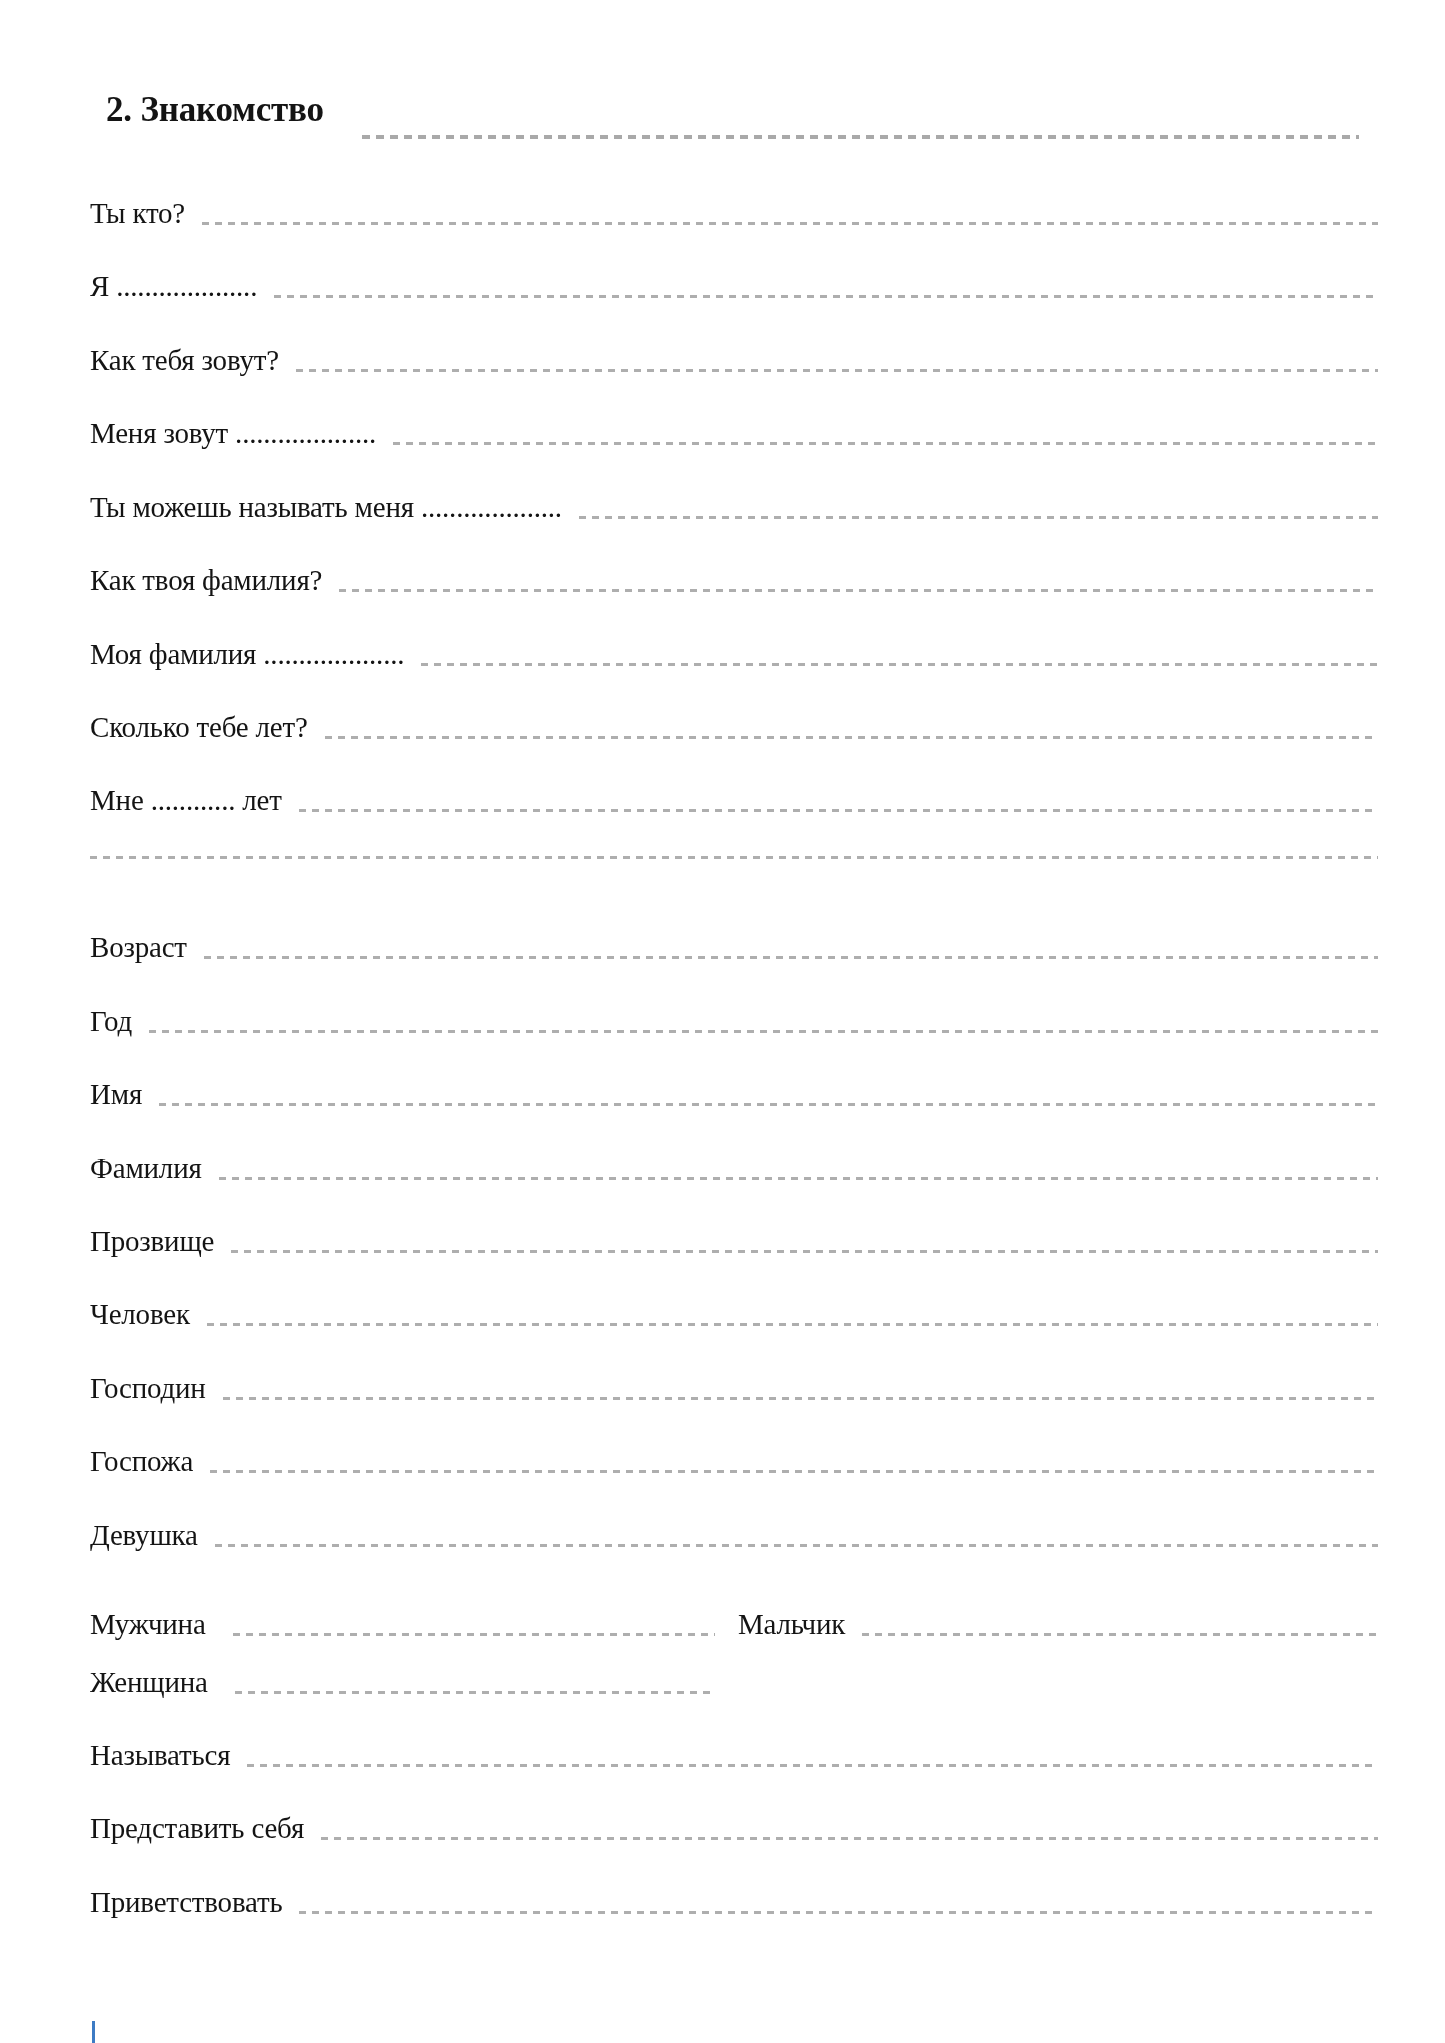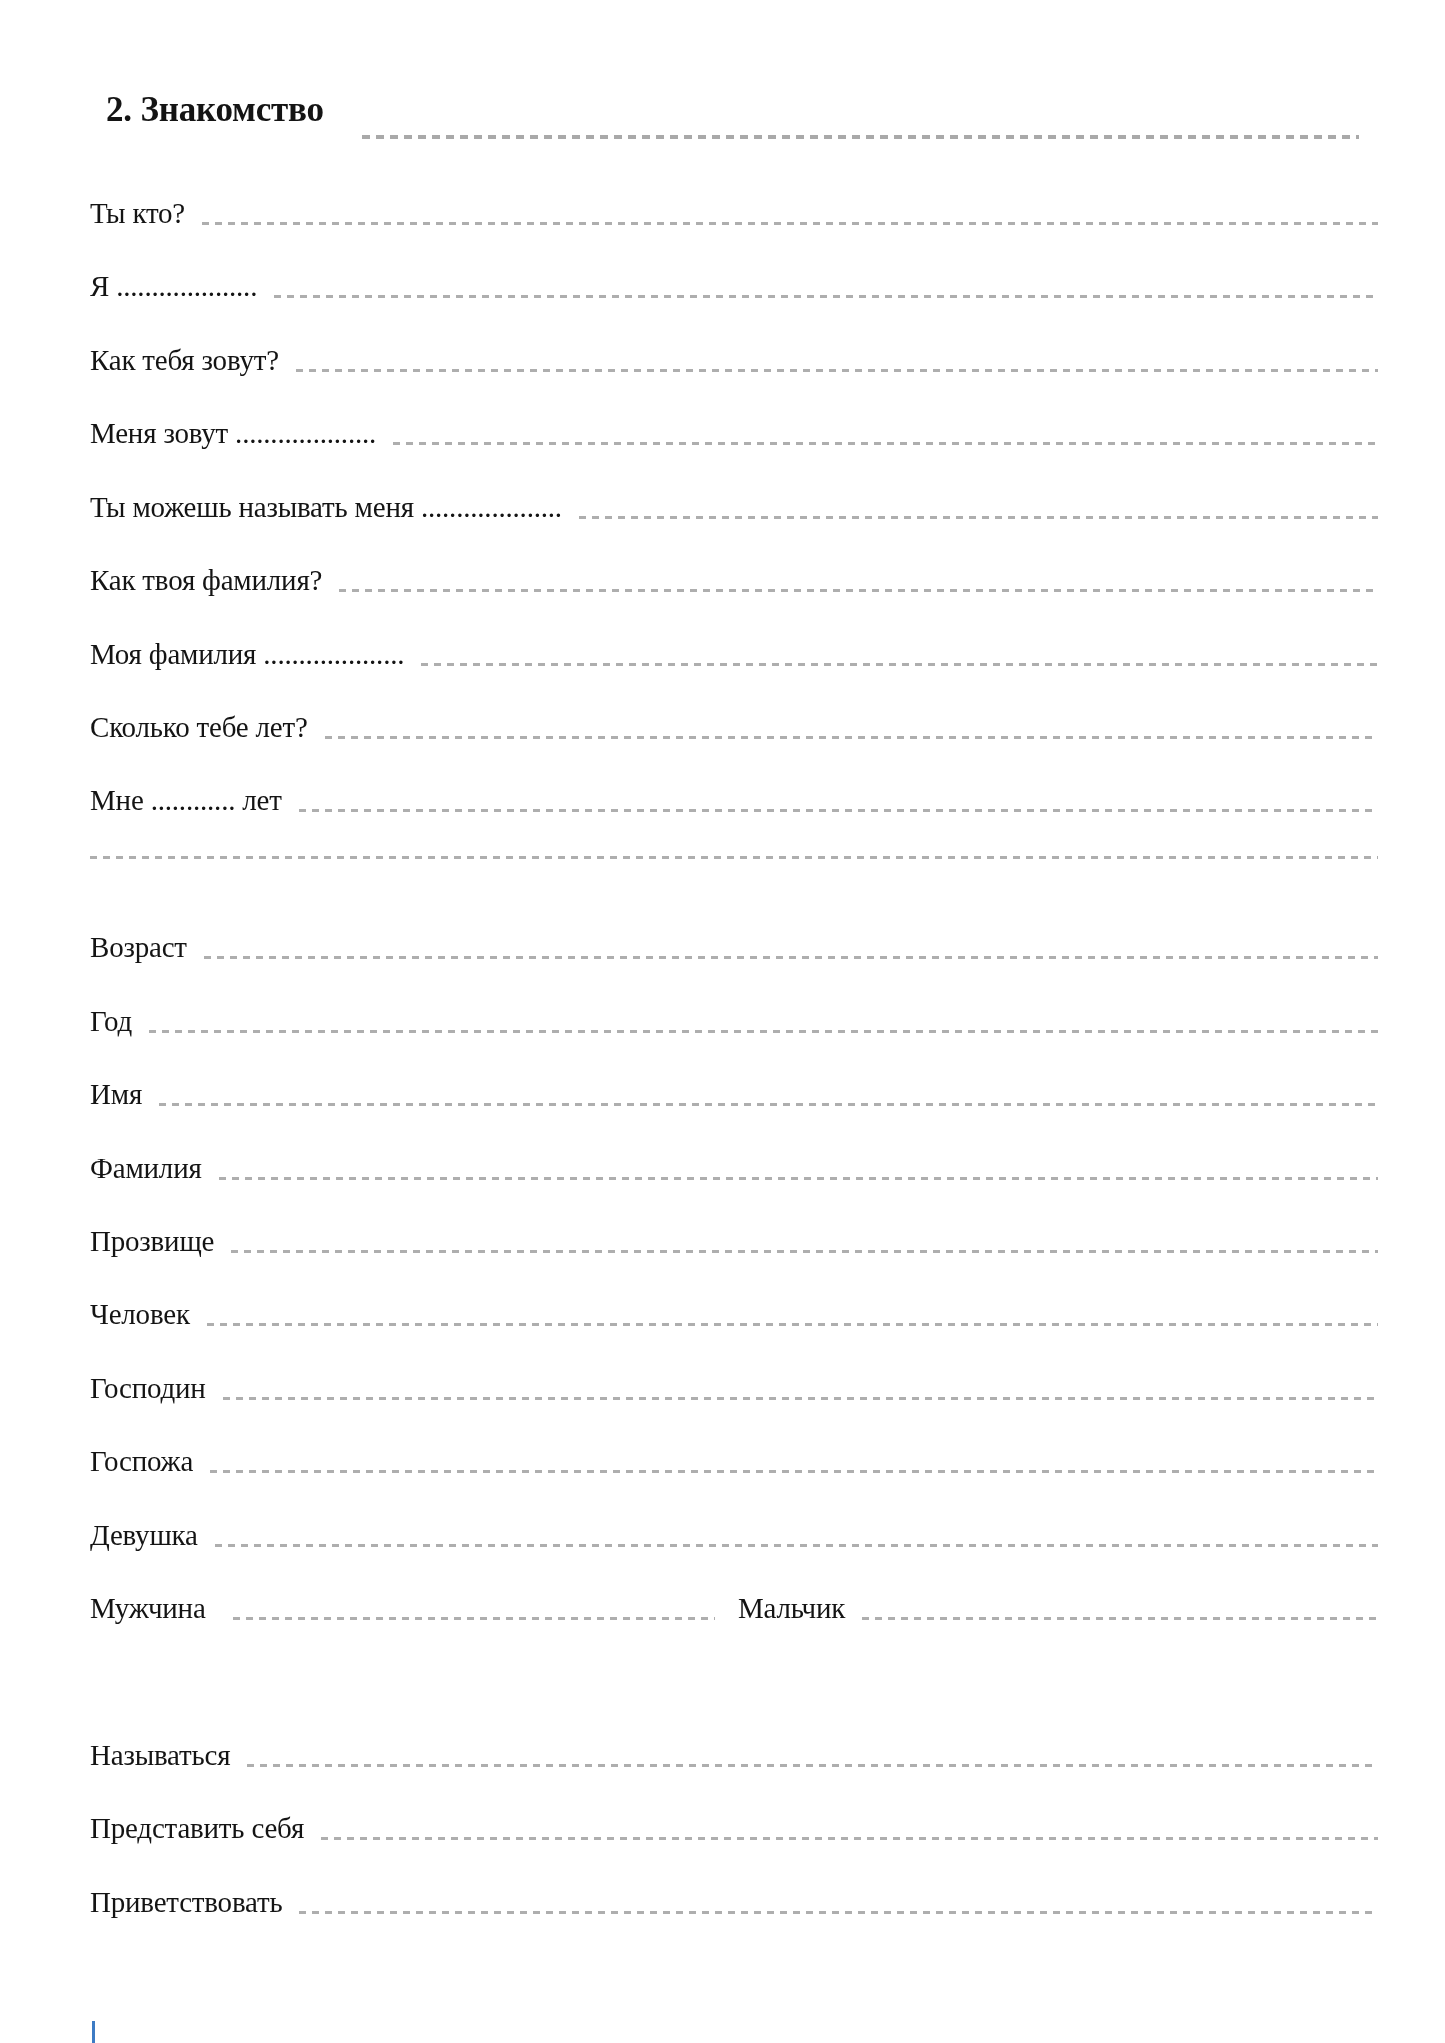--- a/index.html
+++ b/index.html
@@ -58,21 +58,21 @@
   }
   .col1 { flex: 1; }
   .label {
     font-size: 29px;
     line-height: 37px;
     letter-spacing: -0.2px;
     white-space: nowrap;
   }
   .row.no-label .dash { margin-left: 0; }
 
-  .col2 { display: none; }
+  .col2 { display: none; margin-top: 16px; }
   .row.two-col .col1 { flex: 0 0 625px; gap: 10px; }
   .row.two-col .col2 { display: flex; flex: 1; margin-left: 23px; }
 
   
   .edge-mark {
     position: absolute;
     left: 92px;
     bottom: 0;
     width: 3px;
     height: 22px;
@@ -245,20 +245,24 @@
       <span class="label">Мужчина</span>
       <div class="dash"></div>
     </div>
     <div class="col col2">
       <span class="label">Мальчик</span>
       <div class="dash"></div>
     </div>
   </div>
 
   <div class="row two-col" style="--i: 20;">
+    <div class="col col1">
+      <span class="label">Женщина</span>
+      <div class="dash"></div>
+    </div>
   </div>
 
   <div class="row" style="--i: 21;">
     <div class="col col1">
       <span class="label">Называться</span>
       <div class="dash"></div>
     </div>
 
   </div>
 

